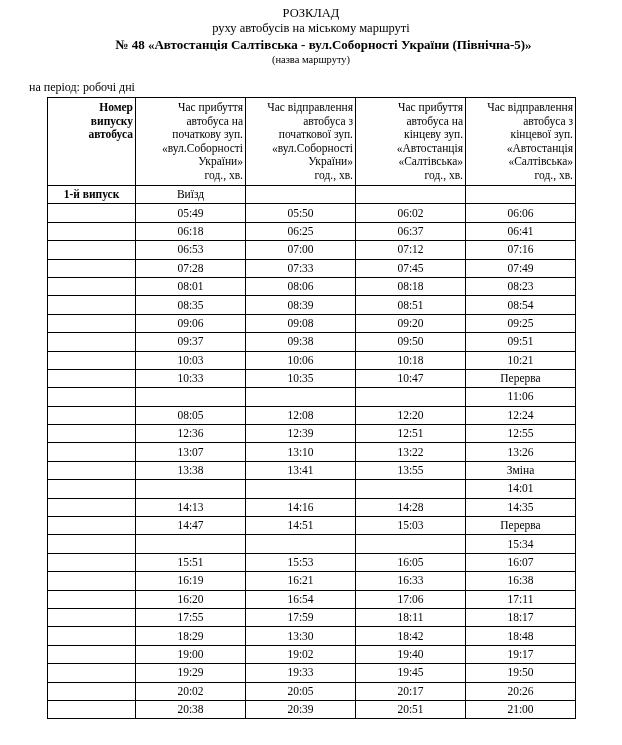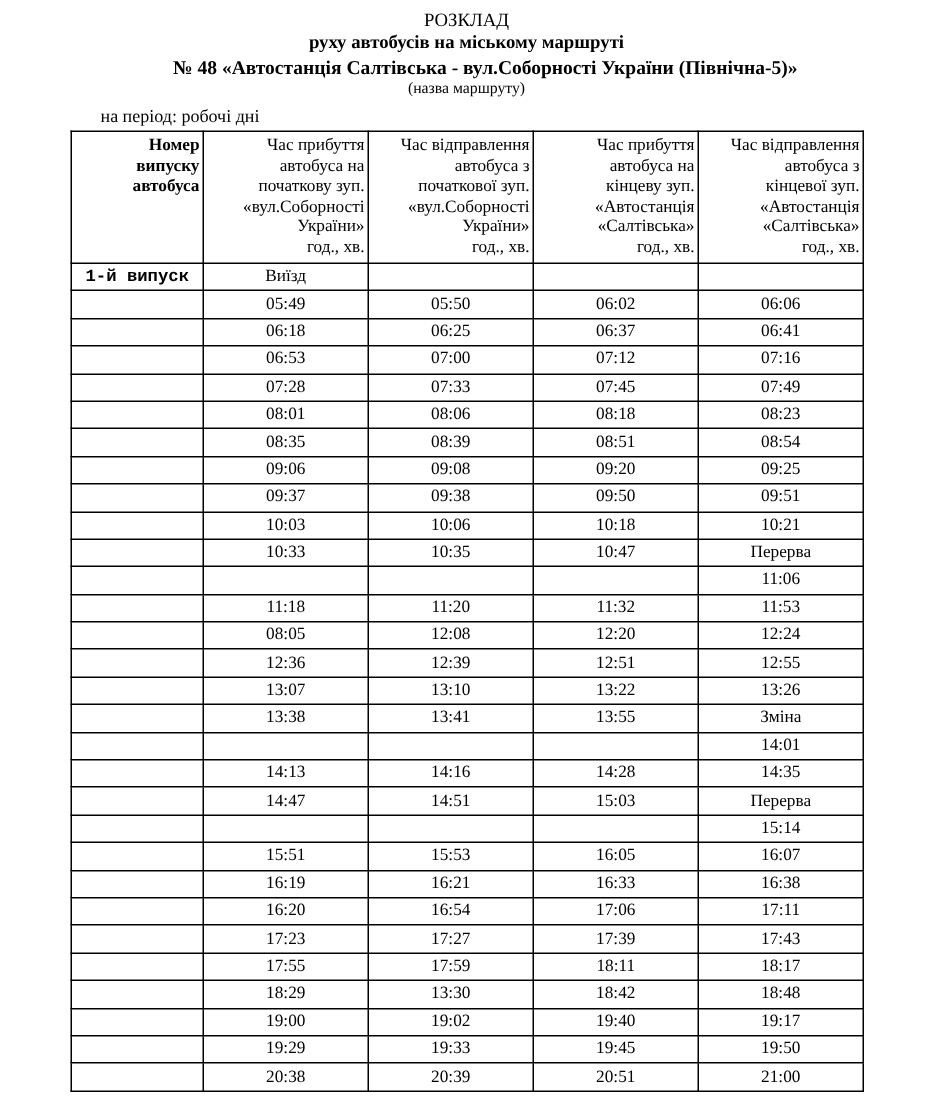--- a/index.html
+++ b/index.html
@@ -24,35 +24,34 @@
     text-align: center;
     padding-top: 6px;
   }
   .head .line1 {
     font-size: 12.5px;
     line-height: 15px;
   }
   .head .line2 {
     font-size: 12.5px;
     line-height: 15px;
-    font-weight: bold;
   }
   .head .line3 {
     font-size: 13px;
     font-weight: bold;
     line-height: 17px;
     margin-left: 25px;
   }
   .head .line4 {
     font-size: 10.5px;
     line-height: 14px;
   }
   .period {
-    margin-top: 3px;
-    padding-left: 67px;
+    margin-top: 13px;
+    padding-left: 29px;
     font-size: 12px;
     line-height: 15px;
   }
   table.sched {
     border-collapse: collapse;
     margin-left: 47px;
     margin-top: 2px;
     width: 528px;
     table-layout: fixed;
   }
@@ -76,21 +75,20 @@
   table.sched th.c0 { font-weight: bold; }
   col.c0 { width: 88px; }
   col.c1 { width: 110px; }
   col.c2 { width: 110px; }
   col.c3 { width: 110px; }
   col.c4 { width: 110px; }
   td.label {
     font-weight: bold;
     text-align: left;
     padding-left: 4px;
-    font-family: Liberation Mono, monospace;
   }
   td.vyizd {
     text-align: left;
     padding-left: 6px;
   }
 </style>
 </head>
 <body>
 
 <div class="page">
@@ -233,27 +231,20 @@
         </tr>
         <tr>
           <td class="label"></td>
           <td></td>
           <td></td>
           <td></td>
           <td>11:06</td>
         </tr>
         <tr>
           <td class="label"></td>
-          <td>11:18</td>
-          <td>11:20</td>
-          <td>11:32</td>
-          <td>11:53</td>
-        </tr>
-        <tr>
-          <td class="label"></td>
           <td>08:05</td>
           <td>12:08</td>
           <td>12:20</td>
           <td>12:24</td>
         </tr>
         <tr>
           <td class="label"></td>
           <td>12:36</td>
           <td>12:39</td>
           <td>12:51</td>
@@ -292,21 +283,21 @@
           <td>14:47</td>
           <td>14:51</td>
           <td>15:03</td>
           <td>Перерва</td>
         </tr>
         <tr>
           <td class="label"></td>
           <td></td>
           <td></td>
           <td></td>
-          <td>15:14</td>
+          <td>15:34</td>
         </tr>
         <tr>
           <td class="label"></td>
           <td>15:51</td>
           <td>15:53</td>
           <td>16:05</td>
           <td>16:07</td>
         </tr>
         <tr>
           <td class="label"></td>
@@ -317,27 +308,20 @@
         </tr>
         <tr>
           <td class="label"></td>
           <td>16:20</td>
           <td>16:54</td>
           <td>17:06</td>
           <td>17:11</td>
         </tr>
         <tr>
           <td class="label"></td>
-          <td>17:23</td>
-          <td>17:27</td>
-          <td>17:39</td>
-          <td>17:43</td>
-        </tr>
-        <tr>
-          <td class="label"></td>
           <td>17:55</td>
           <td>17:59</td>
           <td>18:11</td>
           <td>18:17</td>
         </tr>
         <tr>
           <td class="label"></td>
           <td>18:29</td>
           <td>13:30</td>
           <td>18:42</td>
@@ -352,20 +336,27 @@
         </tr>
         <tr>
           <td class="label"></td>
           <td>19:29</td>
           <td>19:33</td>
           <td>19:45</td>
           <td>19:50</td>
         </tr>
         <tr>
           <td class="label"></td>
+          <td>20:02</td>
+          <td>20:05</td>
+          <td>20:17</td>
+          <td>20:26</td>
+        </tr>
+        <tr>
+          <td class="label"></td>
           <td>20:38</td>
           <td>20:39</td>
           <td>20:51</td>
           <td>21:00</td>
         </tr>
       </tbody>
   </table>
 
 </div>
 

